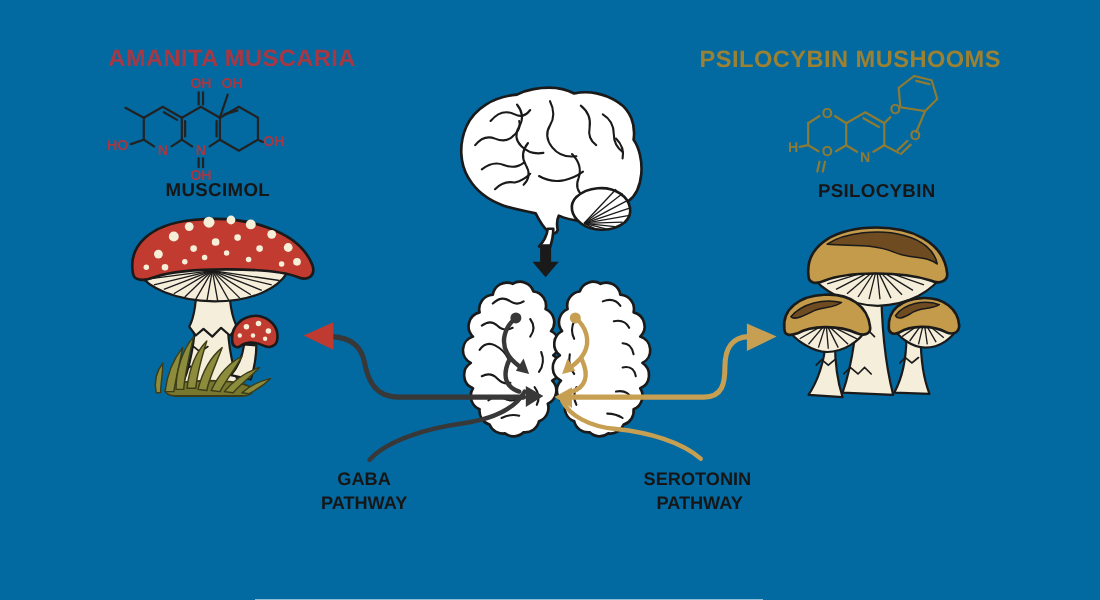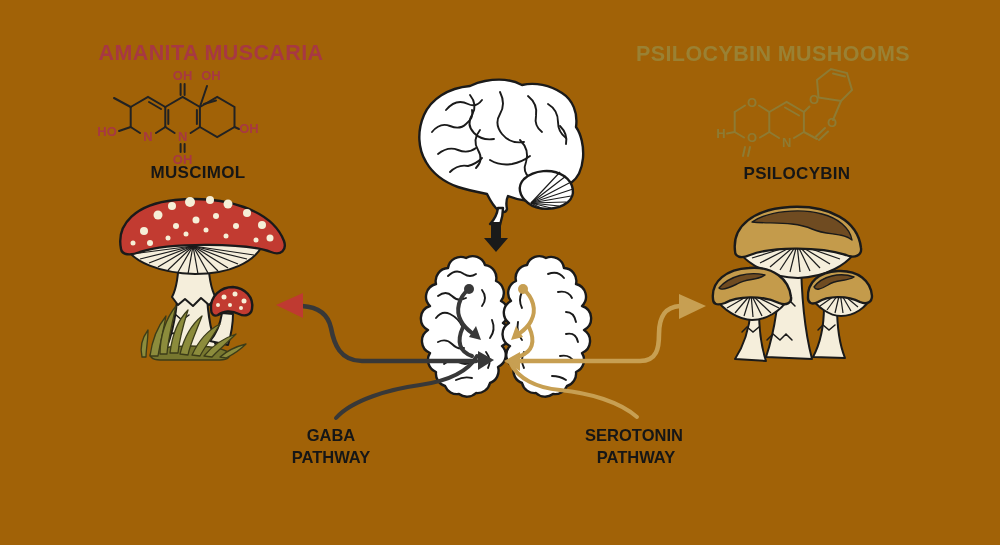--- a/index.html
+++ b/index.html
@@ -1,16 +1,16 @@
 <!DOCTYPE html>
 <html><head>
 <meta charset="utf-8">
 <style>
   html,body{margin:0;padding:0;background:#fff;}
-  #stage{position:relative;width:1000px;height:545px;background:#a16207;overflow:hidden;
+  #stage{position:relative;width:1000px;height:545px;background:#0369a1;overflow:hidden;
          font-family:"Liberation Sans",sans-serif;}
   svg{position:absolute;left:0;top:0;}
   text{text-anchor:middle;}
   .t-title-red{font:700 21.5px "Liberation Sans",sans-serif;fill:#a73843;letter-spacing:.4px;}
   .t-title-gold{font:700 21.5px "Liberation Sans",sans-serif;fill:#9a8133;letter-spacing:.4px;}
   .t-compound{font:700 17px "Liberation Sans",sans-serif;fill:#161616;letter-spacing:.3px;}
   .t-path{font:700 16.5px "Liberation Sans",sans-serif;fill:#161616;}
   .t-atom-red{font:700 13px "Liberation Sans",sans-serif;fill:#a73843;}
   .t-atom-gold{font:700 13px "Liberation Sans",sans-serif;fill:#8e7b33;}
   .bond{stroke:#222;stroke-width:2;fill:none;stroke-linecap:round;}

